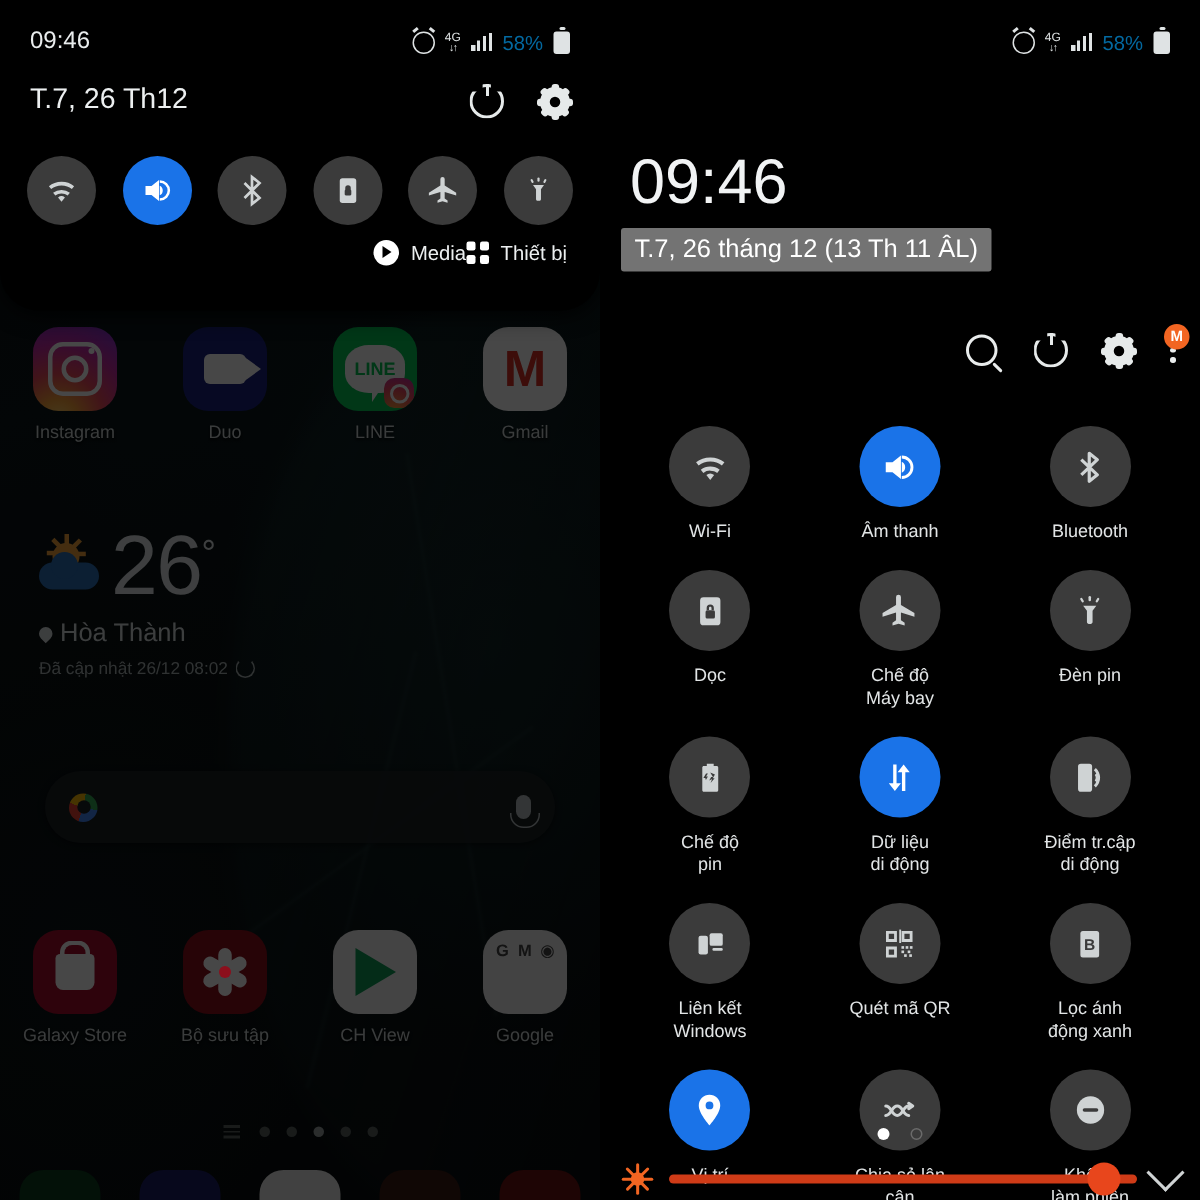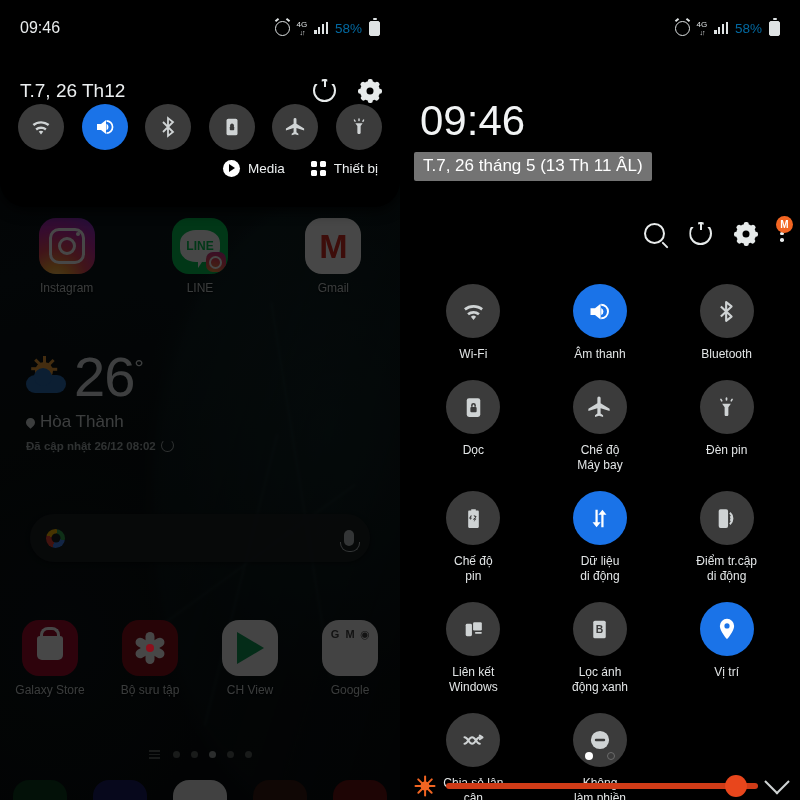--- a/index.html
+++ b/index.html
@@ -78,21 +78,21 @@
   .w-sun{position:absolute;left:9px;top:0;width:18px;height:18px;border-radius:50%;background:#f2a33c;}
   .w-ray{position:absolute;background:#f2a33c;width:2.5px;height:7px;left:17px;top:-6px;
       transform-origin:1.2px 13px;}
   .w-cloud{position:absolute;left:0;top:13px;width:40px;height:18px;background:#2b6fb8;border-radius:10px;}
   .w-cloud:before{content:"";position:absolute;left:8px;top:-7px;width:18px;height:18px;
       background:#2b6fb8;border-radius:50%;}
   .w-temp{font-size:56px;font-weight:300;color:#dde3e4;line-height:.9;margin-left:6px;letter-spacing:-1px;}
   .w-deg{font-size:24px;vertical-align:super;font-weight:300;}
   .w-loc{display:flex;align-items:center;gap:5px;margin-top:10px;font-size:17px;color:#d8dedf;}
   .pin{width:9px;height:9px;border-radius:50% 50% 50% 0;background:#d8dedf;transform:rotate(-45deg);display:block;}
-  .w-upd{margin-top:7px;font-size:11.5px;color:#a9b2b3;display:flex;align-items:center;gap:5px;font-weight:bold;}
+  .w-upd{margin-top:7px;font-size:11.5px;color:#a9b2b3;display:flex;align-items:center;gap:5px;}
   .refresh{width:11px;height:11px;border:1.6px solid #a9b2b3;border-radius:50%;
       border-top-color:transparent;display:inline-block;}
 
   
   .searchbar{position:absolute;left:30px;top:514px;width:340px;height:48px;border-radius:24px;
       background:rgba(28,34,36,.88);display:flex;align-items:center;padding:0 16px;box-sizing:border-box;
       box-shadow:0 1px 4px rgba(0,0,0,.5);}
   .g-logo{width:19px;height:19px;border-radius:50%;
       background:conic-gradient(from 200deg,#ea4335 0deg 90deg,#fbbc05 90deg 170deg,#34a853 170deg 260deg,#4285f4 260deg 360deg);
       position:relative;}
@@ -127,21 +127,21 @@
   .alarm:after{right:-1px;transform:rotate(40deg);}
   .net4g{font-size:8px;color:#dfe3e4;line-height:1;display:flex;flex-direction:column;align-items:center;}
   .net4g .ar{font-size:7px;letter-spacing:-1px;}
   .bars{display:flex;align-items:flex-end;gap:1.4px;height:12px;}
   .bars i{width:2.4px;background:#dfe3e4;display:block;}
   .batpct{font-size:13.5px;color:#0369a1;}
   .batt{width:9px;height:13px;border:1.6px solid #dfe3e4;border-radius:2px;position:relative;background:#dfe3e4;}
   .batt:before{content:"";position:absolute;left:50%;top:-3.5px;transform:translateX(-50%);
       width:4px;height:2px;background:#dfe3e4;border-radius:1px;}
 
-  .qs-head{position:absolute;top:56px;left:0;width:100%;height:46px;display:flex;align-items:flex-end;
+  .qs-head{position:absolute;top:56px;left:0;width:100%;height:46px;display:flex;align-items:flex-start;
       justify-content:space-between;padding:0 20px;box-sizing:border-box;}
   .qs-date{font-size:19px;color:#eceff0;}
   .qs-head-ico{display:flex;align-items:center;gap:24px;}
 
   .pwr{width:19px;height:19px;border:2px solid #e6eaea;border-radius:50%;position:relative;
       clip-path:polygon(0 22%,38% 22%,38% 0,62% 0,62% 22%,100% 22%,100% 100%,0 100%);}
   .pwr:after{content:"";position:absolute;left:50%;top:-4px;transform:translateX(-50%);
       width:2px;height:10px;background:#e6eaea;}
   .gear{width:20px;height:20px;position:relative;}
   .gear .gr{position:absolute;inset:0;border-radius:50%;background:#e6eaea;}
@@ -150,21 +150,21 @@
   .gear .tk{position:absolute;left:50%;top:50%;width:4.5px;height:24px;background:#e6eaea;
       border-radius:2px;transform-origin:50% 50%;}
 
   .qs-tiles{position:absolute;top:104px;left:0;width:100%;display:flex;justify-content:space-between;
       padding:0 18px;box-sizing:border-box;}
   .mtile{width:46px;height:46px;border-radius:50%;background:#3b3b3b;
       display:flex;align-items:center;justify-content:center;}
   .mtile.on{background:#1a73e8;}
 
   .qs-foot{position:absolute;top:160px;left:0;width:100%;display:flex;justify-content:flex-end;
-      align-items:center;gap:26px;padding-right:22px;box-sizing:border-box;}
+      align-items:center;padding-right:22px;box-sizing:border-box;}
   .footbtn{display:flex;align-items:center;gap:8px;font-size:13.5px;color:#eceff0;}
   .play{width:17px;height:17px;border-radius:50%;background:#fff;position:relative;}
   .play:after{content:"";position:absolute;left:6px;top:4.3px;border-style:solid;
       border-width:4.3px 0 4.3px 6.6px;border-color:transparent transparent transparent #000;}
   .grid4{display:grid;grid-template-columns:6px 6px;grid-template-rows:6px 6px;gap:3px;}
   .grid4 i{background:#fff;border-radius:1.5px;display:block;}
 
   
   .right-pane{position:absolute;left:400px;top:0;width:400px;height:800px;background:#000;overflow:hidden;}
   .r-status{position:absolute;top:0;left:0;width:100%;height:56px;display:flex;align-items:center;
@@ -224,20 +224,26 @@
       <div class="wall-line" style="left:300px;top:300px;width:2px;height:380px;transform:rotate(-9deg);"></div>
       <div class="wall-line" style="left:120px;top:560px;width:260px;height:2px;transform:rotate(-36deg);"></div>
     </div>
 
     <div class="app-row" style="top:218px;">
       <div class="app">
         <div class="app-ico ig">
             <div class="ig-sq"></div>
           </div>
         <div class="app-lbl">Instagram</div>
+      </div>
+      <div class="app">
+        <div class="app-ico duo">
+            <div class="duo-cam"></div>
+          </div>
+        <div class="app-lbl">Duo</div>
       </div>
       <div class="app">
         <div class="app-ico line">
           <div class="line-b">LINE</div>
             <div class="line-badge">
               <i></i>
             </div>
         </div>
         <div class="app-lbl">LINE</div>
       </div>
@@ -447,21 +453,21 @@
             <i style="height:7px"></i>
             <i style="height:10px"></i>
             <i style="height:12px"></i>
         </span>
         <span class="batpct">58%</span>
         <span class="batt"></span>
       </div>
     </div>
 
     <div class="r-clock">09:46</div>
-    <div class="r-date">T.7, 26 tháng 5 (13 Th 11 ÂL)</div>
+    <div class="r-date">T.7, 26 tháng 12 (13 Th 11 ÂL)</div>
 
     <div class="r-actions">
       <span class="mag"></span>
       <span class="pwr"></span>
       <span class="gear">
         <span class="tk" style="transform:translate(-50%,-50%) rotate(0deg)"></span>
         <span class="tk" style="transform:translate(-50%,-50%) rotate(45deg)"></span>
         <span class="tk" style="transform:translate(-50%,-50%) rotate(90deg)"></span>
         <span class="tk" style="transform:translate(-50%,-50%) rotate(135deg)"></span>
         <span class="gr"></span>
@@ -574,20 +580,38 @@
           <svg width="25" height="25" viewBox="0 0 24 24" fill="#cfd3d4">
             <rect x="4.5" y="6.5" width="6" height="12" rx="1.4"></rect>
             <rect x="11.6" y="5" width="8.4" height="8" rx="1.2"></rect>
             <rect x="13.4" y="14.4" width="6.6" height="1.7" rx=".8"></rect>
           </svg>
         </div>
         <div class="tlbl">Liên kết
 Windows</div>
       </div>
 
+      <div class="tile">
+        <div class="circ">
+          <svg width="25" height="25" viewBox="0 0 24 24" fill="#cfd3d4">
+            <path d="M3.5 3.5h7v7h-7zm1.8 1.8v3.4h3.4V5.3z"></path>
+            <path d="M13.5 3.5h7v7h-7zm1.8 1.8v3.4h3.4V5.3z"></path>
+            <path d="M3.5 13.5h7v7h-7zm1.8 1.8v3.4h3.4v-3.4z"></path>
+            <rect x="12" y="2.6" width="1.2" height="8.6"></rect>
+            <rect x="13.4" y="13.2" width="1.7" height="1.7"></rect>
+            <rect x="16.1" y="13.2" width="1.7" height="1.7"></rect>
+            <rect x="18.8" y="13.2" width="1.7" height="1.7"></rect>
+            <rect x="13.4" y="16" width="1.7" height="1.7"></rect>
+            <rect x="17.4" y="16" width="1.7" height="1.7"></rect>
+            <rect x="15.1" y="18.4" width="1.7" height="1.7"></rect>
+            <rect x="18.4" y="18.4" width="1.7" height="1.7"></rect>
+          </svg>
+        </div>
+        <div class="tlbl">Quét mã QR</div>
+      </div>
 
       <div class="tile">
         <div class="circ">
           <svg width="25" height="25" viewBox="0 0 24 24">
             <rect x="6" y="3.5" width="12" height="17" rx="1.6" fill="#cfd3d4"></rect>
             <text x="12" y="15.6" font-size="10" font-family="Liberation Sans, sans-serif" font-weight="bold" fill="#3b3b3b" text-anchor="middle">B</text>
           </svg>
         </div>
         <div class="tlbl">Lọc ánh
 động xanh</div>

